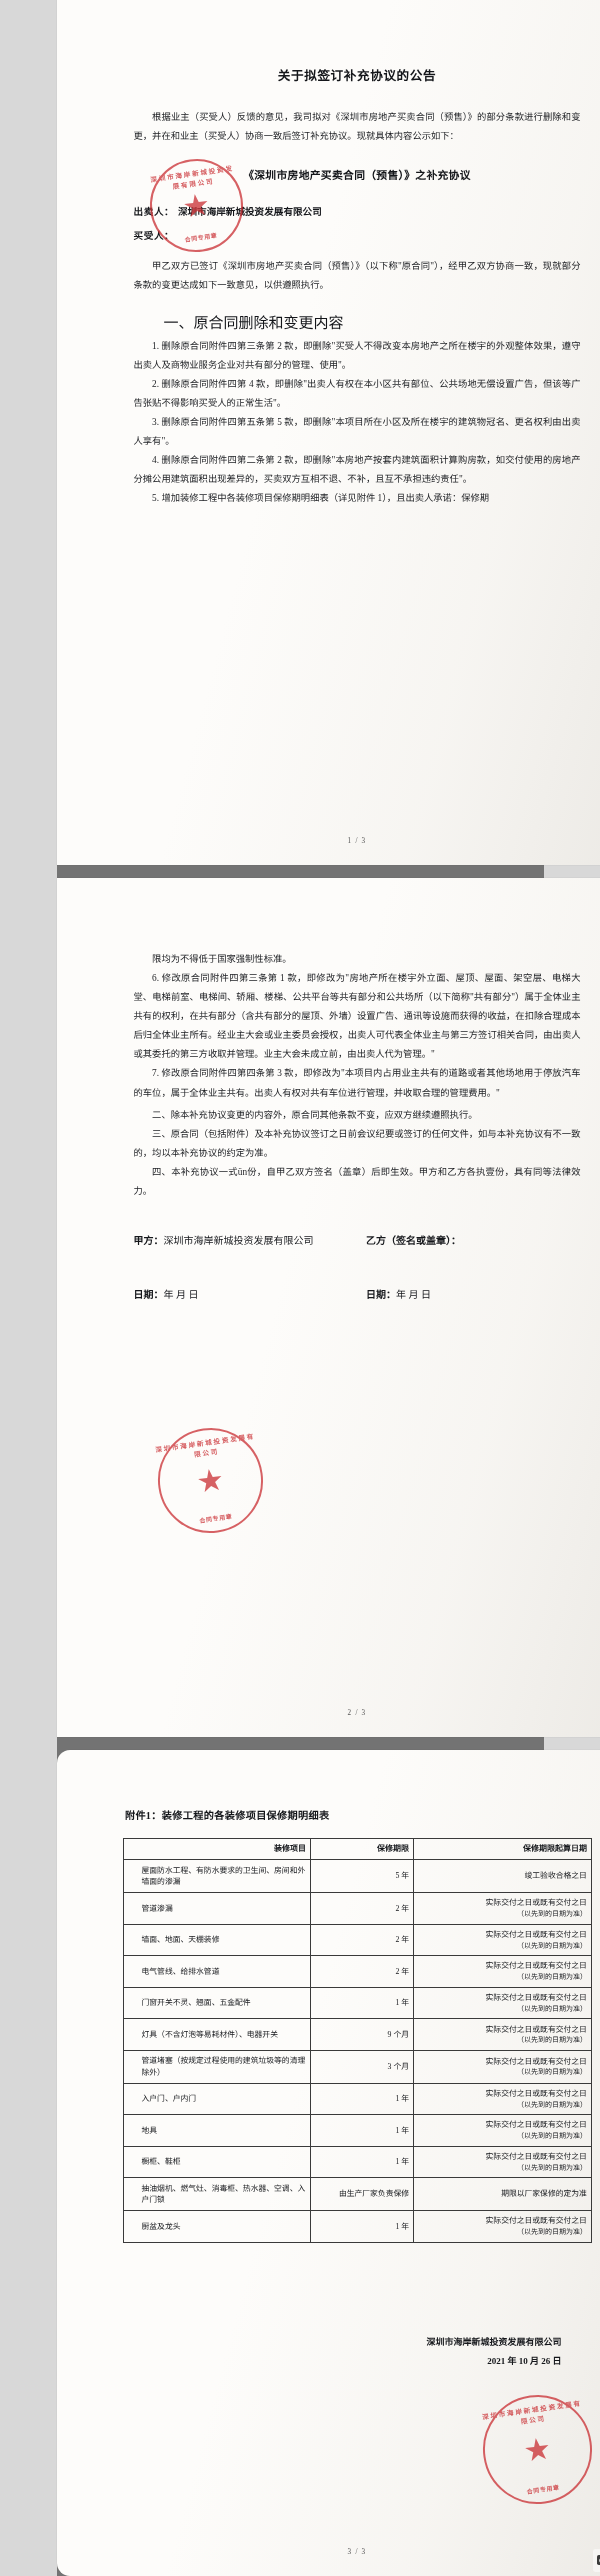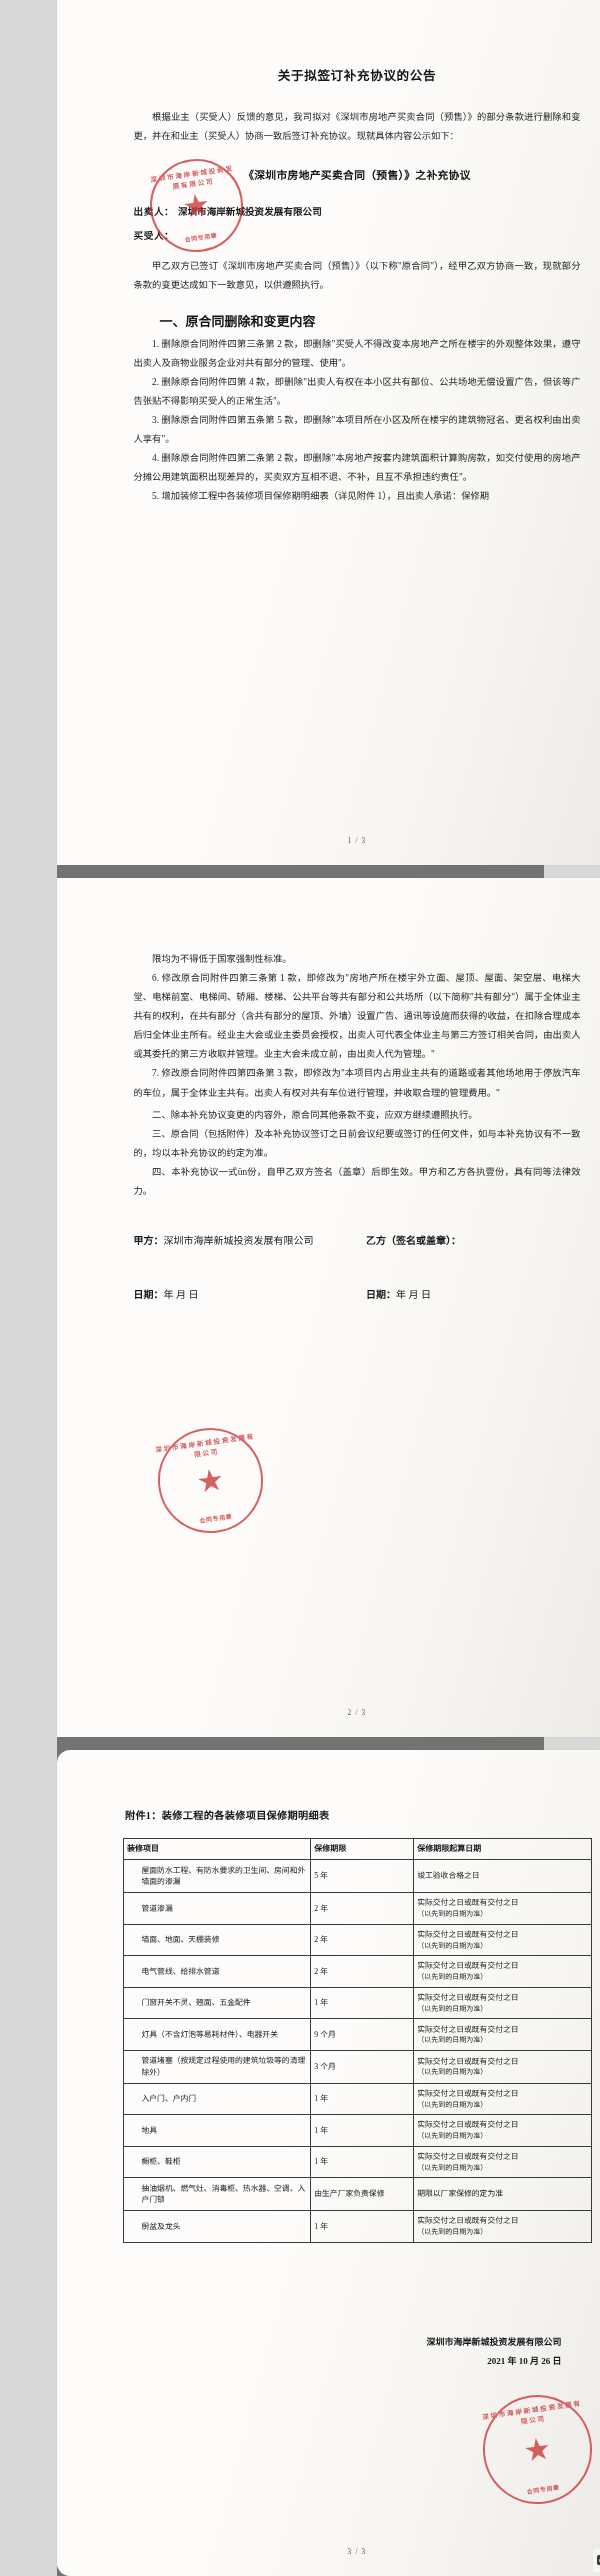--- a/index.html
+++ b/index.html
@@ -61,22 +61,22 @@
   }
   .party-line {
     font-size: 9.6px;
     line-height: 2.4;
     color: #15171b;
     position: relative;
   }
   .party-line .label { font-weight: bold; letter-spacing: 0.6px;}
   .party-line .value { font-weight: bold; margin-left: 3.6px;}
   .section-head {
-    font-size: 13px;
-    font-weight: bold;
+    font-size: 15px;
+    font-weight: normal;
     margin: 15.6px 0 4.8px 0;
     color: #14161a;
     text-indent: 2em;
   }
   .clause {
     font-size: 9.3px;
     line-height: 2.05;
     text-indent: 2em;
     color: #1b1d21;
     margin: 0;
@@ -174,21 +174,21 @@
   }
   table.warranty {
     width: 100%;
     border-collapse: collapse;
     font-size: 7.8px;
     color: #15171b;
   }
   table.warranty th, table.warranty td {
     border: 0.7px solid #3a3a3a;
     padding: 4.2px 3.6px;
-    text-align: left;
+    text-align: right;
     vertical-align: middle;
     line-height: 1.5;
   }
   table.warranty th { font-weight: bold; font-size: 8px; }
   table.warranty td.item { text-align: left; padding-left: 18px; }
   table.warranty td .sub { font-size: 7px; display: block; font-family: Liberation Serif, serif; }
   .p3-sign {
     margin-top: 90px;
     text-align: right;
     font-size: 9px;

